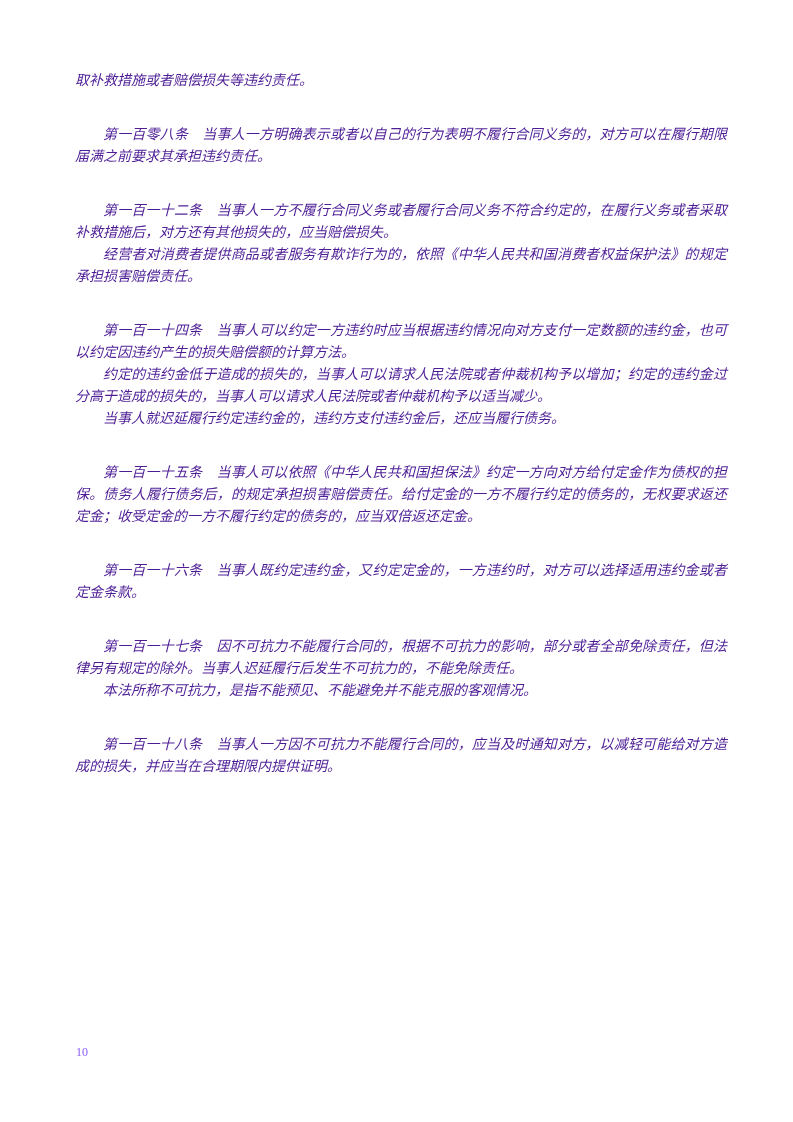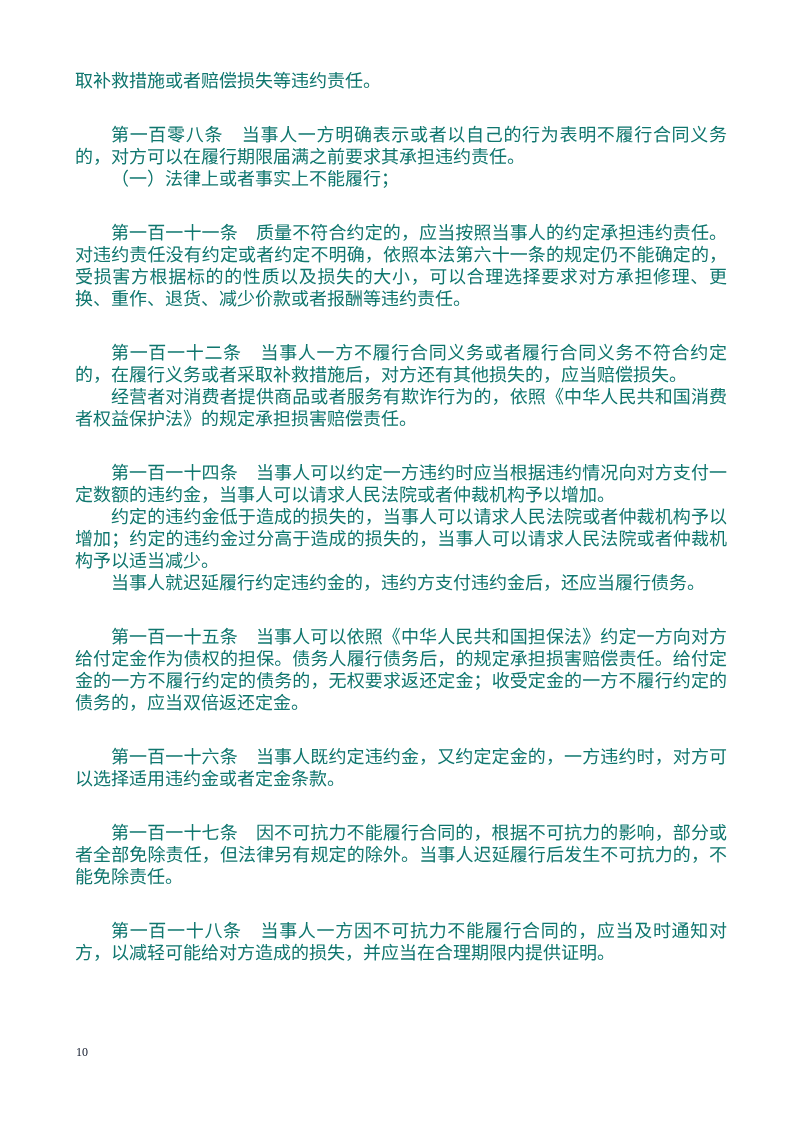--- a/index.html
+++ b/index.html
@@ -13,58 +13,58 @@
     height: 1122px;
     background: #ffffff;
     overflow: hidden;
     font-family: "Liberation Serif", "DejaVu Serif", serif;
   }
   .doc-body {
     position: absolute;
     top: 70px;
     left: 75px;
     width: 652px;
-    color: #0f766e;
-    font-size: 18px;
+    color: #4c1d95;
+    font-size: 14px;
     line-height: 22px;
     text-align: justify;
+    font-style: italic;
   }
   .para {
     margin: 0;
     padding: 0;
   }
   .para.indent {
     text-indent: 2em;
   }
   .para.gap {
     margin-top: 32px;
   }
   .footer-pagenum {
     position: absolute;
     left: 76px;
     top: 1044px;
     font-size: 12px;
     line-height: 16px;
-    color: #0f172a;
+    color: #8b5cf6;
     font-family: "Liberation Serif", "DejaVu Serif", serif;
   }
 </style>
 </head>
 <body>
 
 <div class="page">
   <main class="doc-body">
       <p class="para">取补救措施或者赔偿损失等违约责任。</p>
       <p class="para indent gap">第一百零八条　当事人一方明确表示或者以自己的行为表明不履行合同义务的，对方可以在履行期限届满之前要求其承担违约责任。</p>
-      <p class="para indent">（一）法律上或者事实上不能履行；</p>
-      <p class="para indent gap">第一百一十一条　质量不符合约定的，应当按照当事人的约定承担违约责任。对违约责任没有约定或者约定不明确，依照本法第六十一条的规定仍不能确定的，受损害方根据标的的性质以及损失的大小，可以合理选择要求对方承担修理、更换、重作、退货、减少价款或者报酬等违约责任。</p>
       <p class="para indent gap">第一百一十二条　当事人一方不履行合同义务或者履行合同义务不符合约定的，在履行义务或者采取补救措施后，对方还有其他损失的，应当赔偿损失。</p>
       <p class="para indent">经营者对消费者提供商品或者服务有欺诈行为的，依照《中华人民共和国消费者权益保护法》的规定承担损害赔偿责任。</p>
-      <p class="para indent gap">第一百一十四条　当事人可以约定一方违约时应当根据违约情况向对方支付一定数额的违约金，当事人可以请求人民法院或者仲裁机构予以增加。</p>
+      <p class="para indent gap">第一百一十四条　当事人可以约定一方违约时应当根据违约情况向对方支付一定数额的违约金，也可以约定因违约产生的损失赔偿额的计算方法。</p>
       <p class="para indent">约定的违约金低于造成的损失的，当事人可以请求人民法院或者仲裁机构予以增加；约定的违约金过分高于造成的损失的，当事人可以请求人民法院或者仲裁机构予以适当减少。</p>
       <p class="para indent">当事人就迟延履行约定违约金的，违约方支付违约金后，还应当履行债务。</p>
       <p class="para indent gap">第一百一十五条　当事人可以依照《中华人民共和国担保法》约定一方向对方给付定金作为债权的担保。债务人履行债务后，的规定承担损害赔偿责任。给付定金的一方不履行约定的债务的，无权要求返还定金；收受定金的一方不履行约定的债务的，应当双倍返还定金。</p>
       <p class="para indent gap">第一百一十六条　当事人既约定违约金，又约定定金的，一方违约时，对方可以选择适用违约金或者定金条款。</p>
       <p class="para indent gap">第一百一十七条　因不可抗力不能履行合同的，根据不可抗力的影响，部分或者全部免除责任，但法律另有规定的除外。当事人迟延履行后发生不可抗力的，不能免除责任。</p>
+      <p class="para indent">本法所称不可抗力，是指不能预见、不能避免并不能克服的客观情况。</p>
       <p class="para indent gap">第一百一十八条　当事人一方因不可抗力不能履行合同的，应当及时通知对方，以减轻可能给对方造成的损失，并应当在合理期限内提供证明。</p>
     </main>
   <div class="footer-pagenum">10</div>
 </div>
 
 </body></html>

